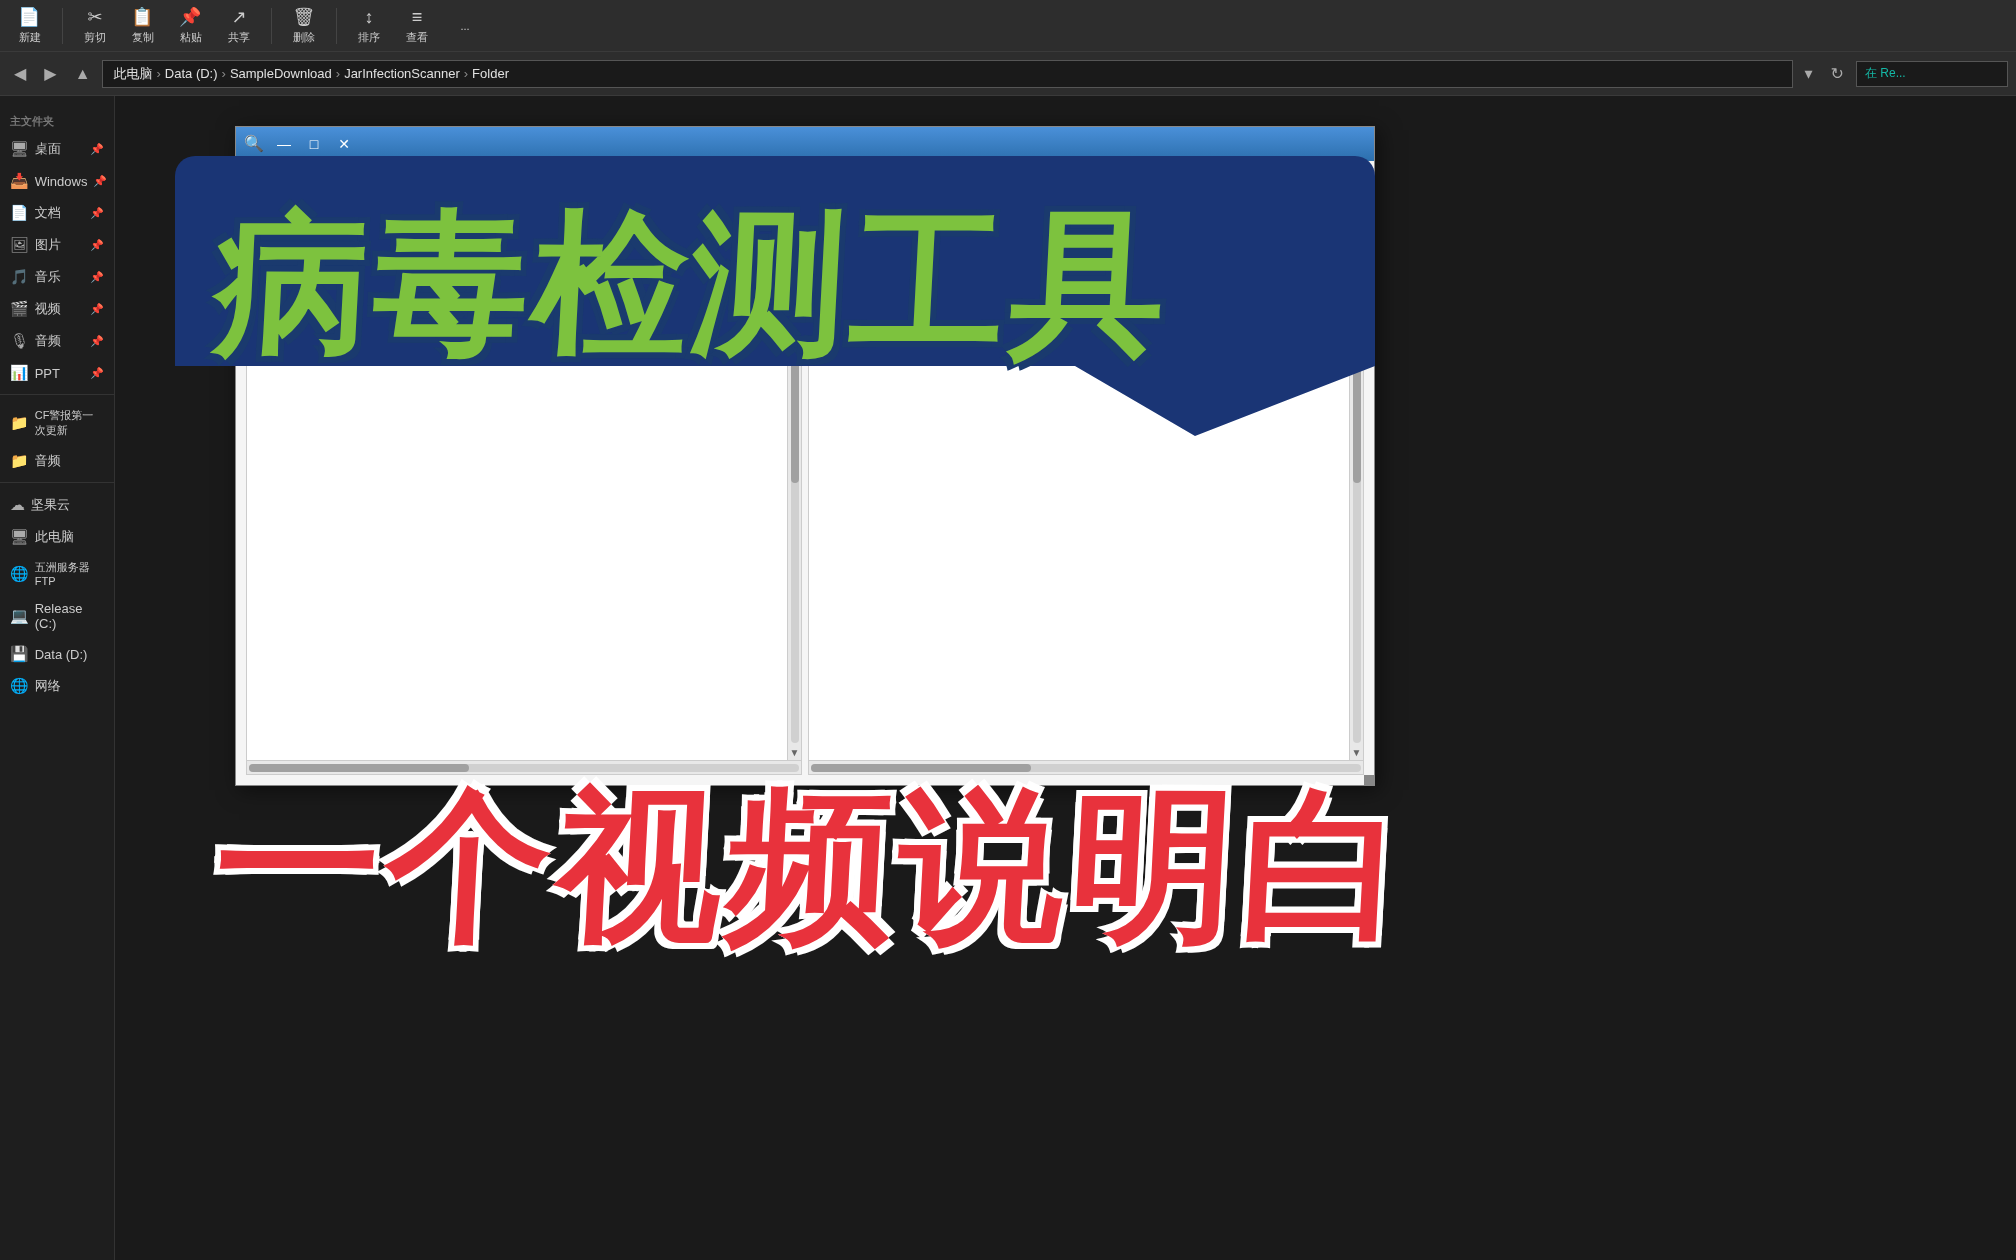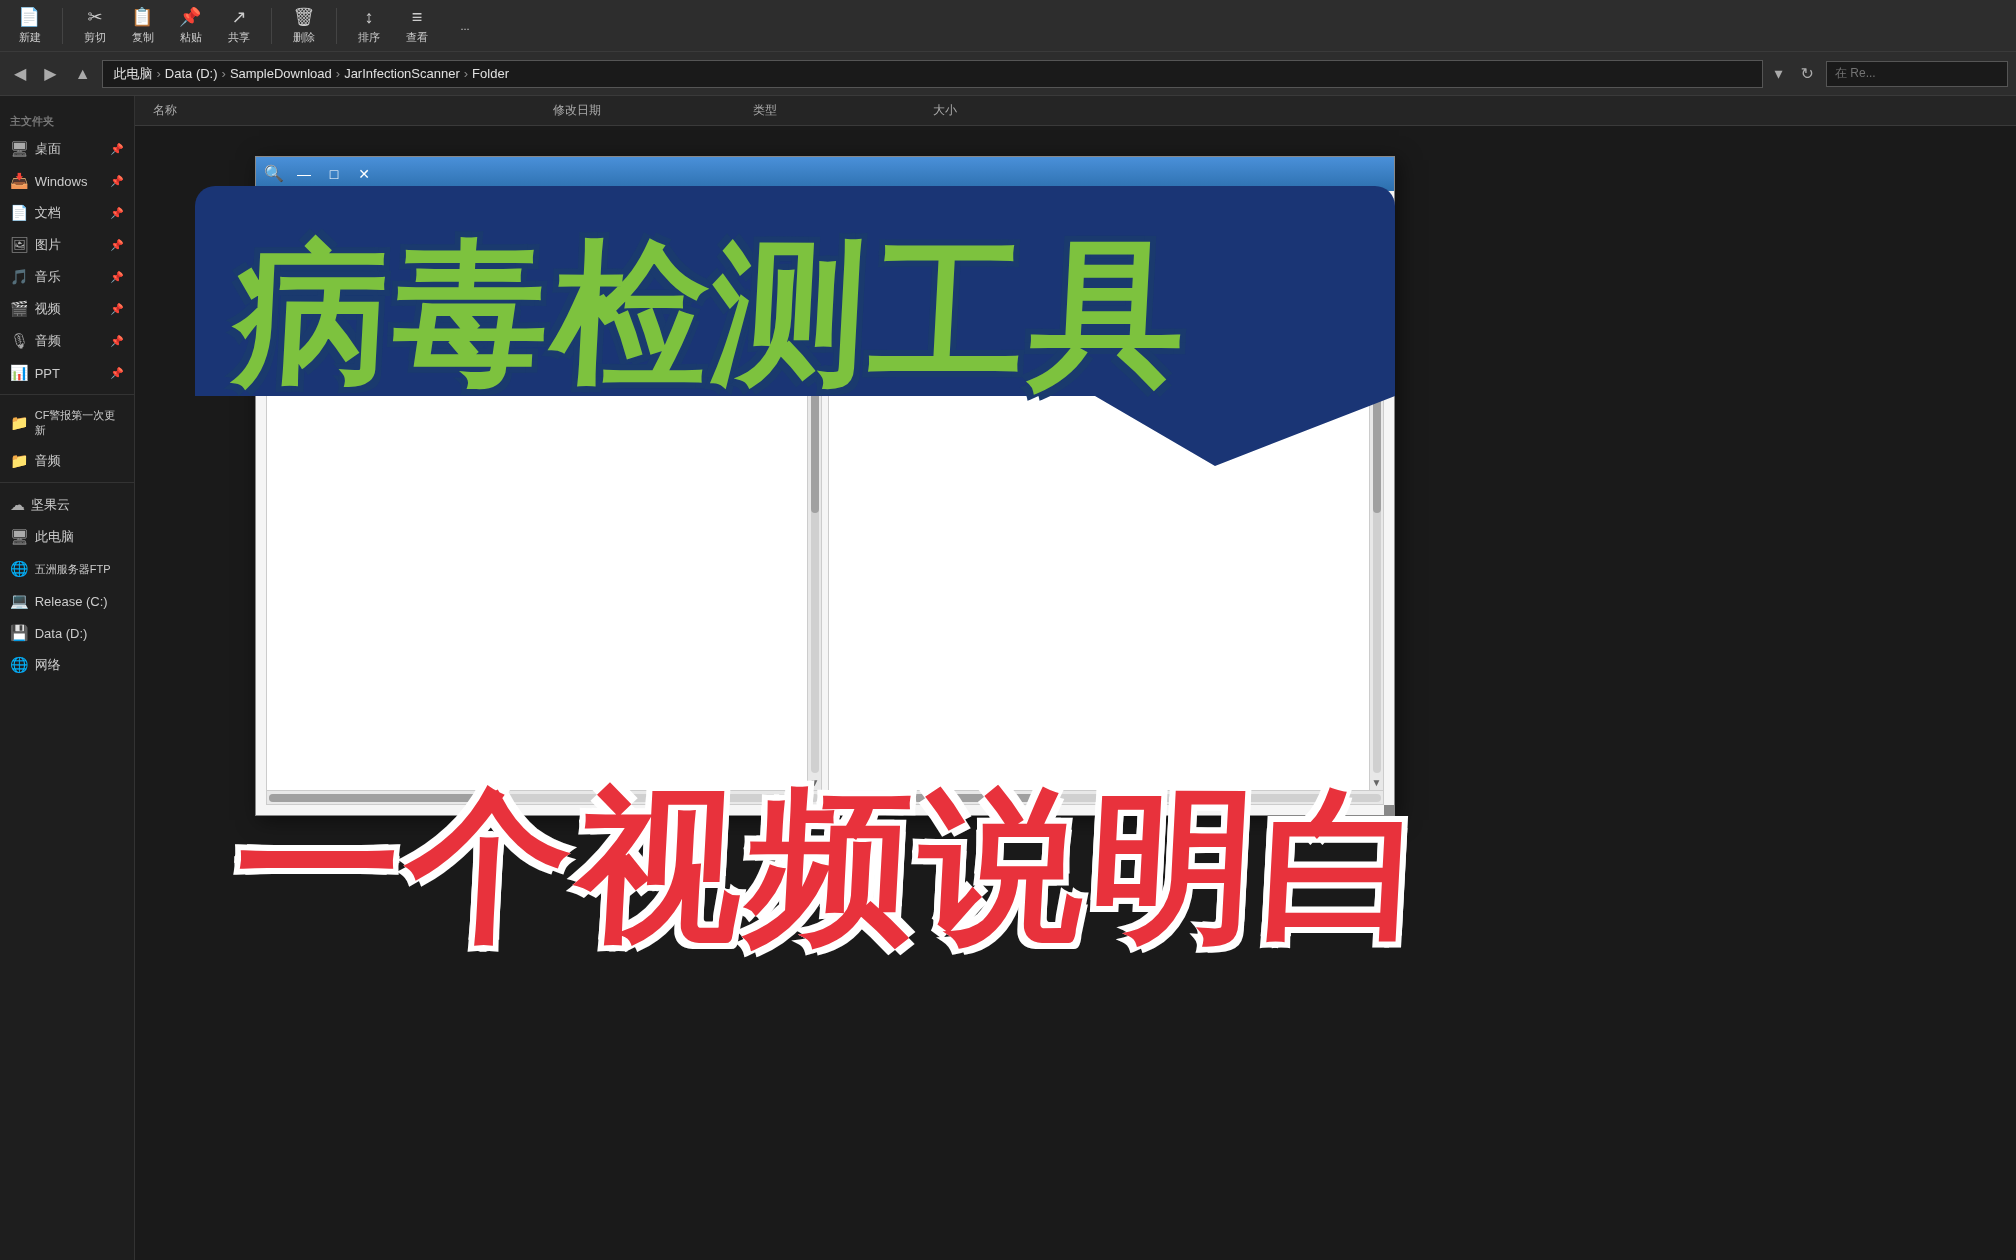--- a/index.html
+++ b/index.html
@@ -72,21 +72,21 @@
     .addr-icon-btn { color: #aaa; font-size: 16px; padding: 4px 6px; cursor: pointer; }
 
     
     .main-layout {
       display: flex;
       height: calc(1260px - 52px - 44px);
     }
 
     
     .sidebar {
-      width: 135px;
+      width: 115px;
       background: #1e1e1e;
       border-right: 1px solid #333;
       overflow-y: auto;
       padding: 8px 0;
     }
     .sidebar-item {
       display: flex;
       align-items: center;
       padding: 7px 10px;
       color: #ccc;
@@ -445,21 +445,21 @@
     <span class="addr-part">Data (D:)</span>
     <span class="addr-sep">›</span>
     <span class="addr-part">SampleDownload</span>
     <span class="addr-sep">›</span>
     <span class="addr-part">JarInfectionScanner</span>
     <span class="addr-sep">›</span>
     <span class="addr-part">Folder</span>
   </div>
   <span class="addr-icon-btn">▾</span>
   <span class="addr-icon-btn">↻</span>
-  <div style="width:182px; height:26px; background:#1a1a1a; border:1px solid #555; display:flex; align-items:center; padding:0 8px; color:#737373; font-size:12px;">
+  <div style="width:152px; height:26px; background:#1a1a1a; border:1px solid #555; display:flex; align-items:center; padding:0 8px; color:#14b8a6; font-size:12px;">
     <span>在 Re...</span>
   </div>
 </div>
 
 <div class="main-layout">
 
   <div class="sidebar">
     <div class="sidebar-section">主文件夹</div>
 
     <div class="sidebar-item">
@@ -537,26 +537,20 @@
       <span>Data (D:)</span>
     </div>
     <div class="sidebar-item">
       <span class="si-icon">🌐</span>
       <span>网络</span>
     </div>
   </div>
 
   <div class="content-area">
 
-    <div class="col-headers">
-      <div class="col-h">名称</div>
-      <div class="col-h">修改日期</div>
-      <div class="col-h">类型</div>
-      <div class="col-h">大小</div>
-    </div>
 
     <div class="file-list">
 
       <div class="app-window">
 
         <div class="window-titlebar">
           <span class="window-icon">🔍</span>
           <div class="window-controls">
             <div class="wc-btn">—</div>
             <div class="wc-btn">□</div>

